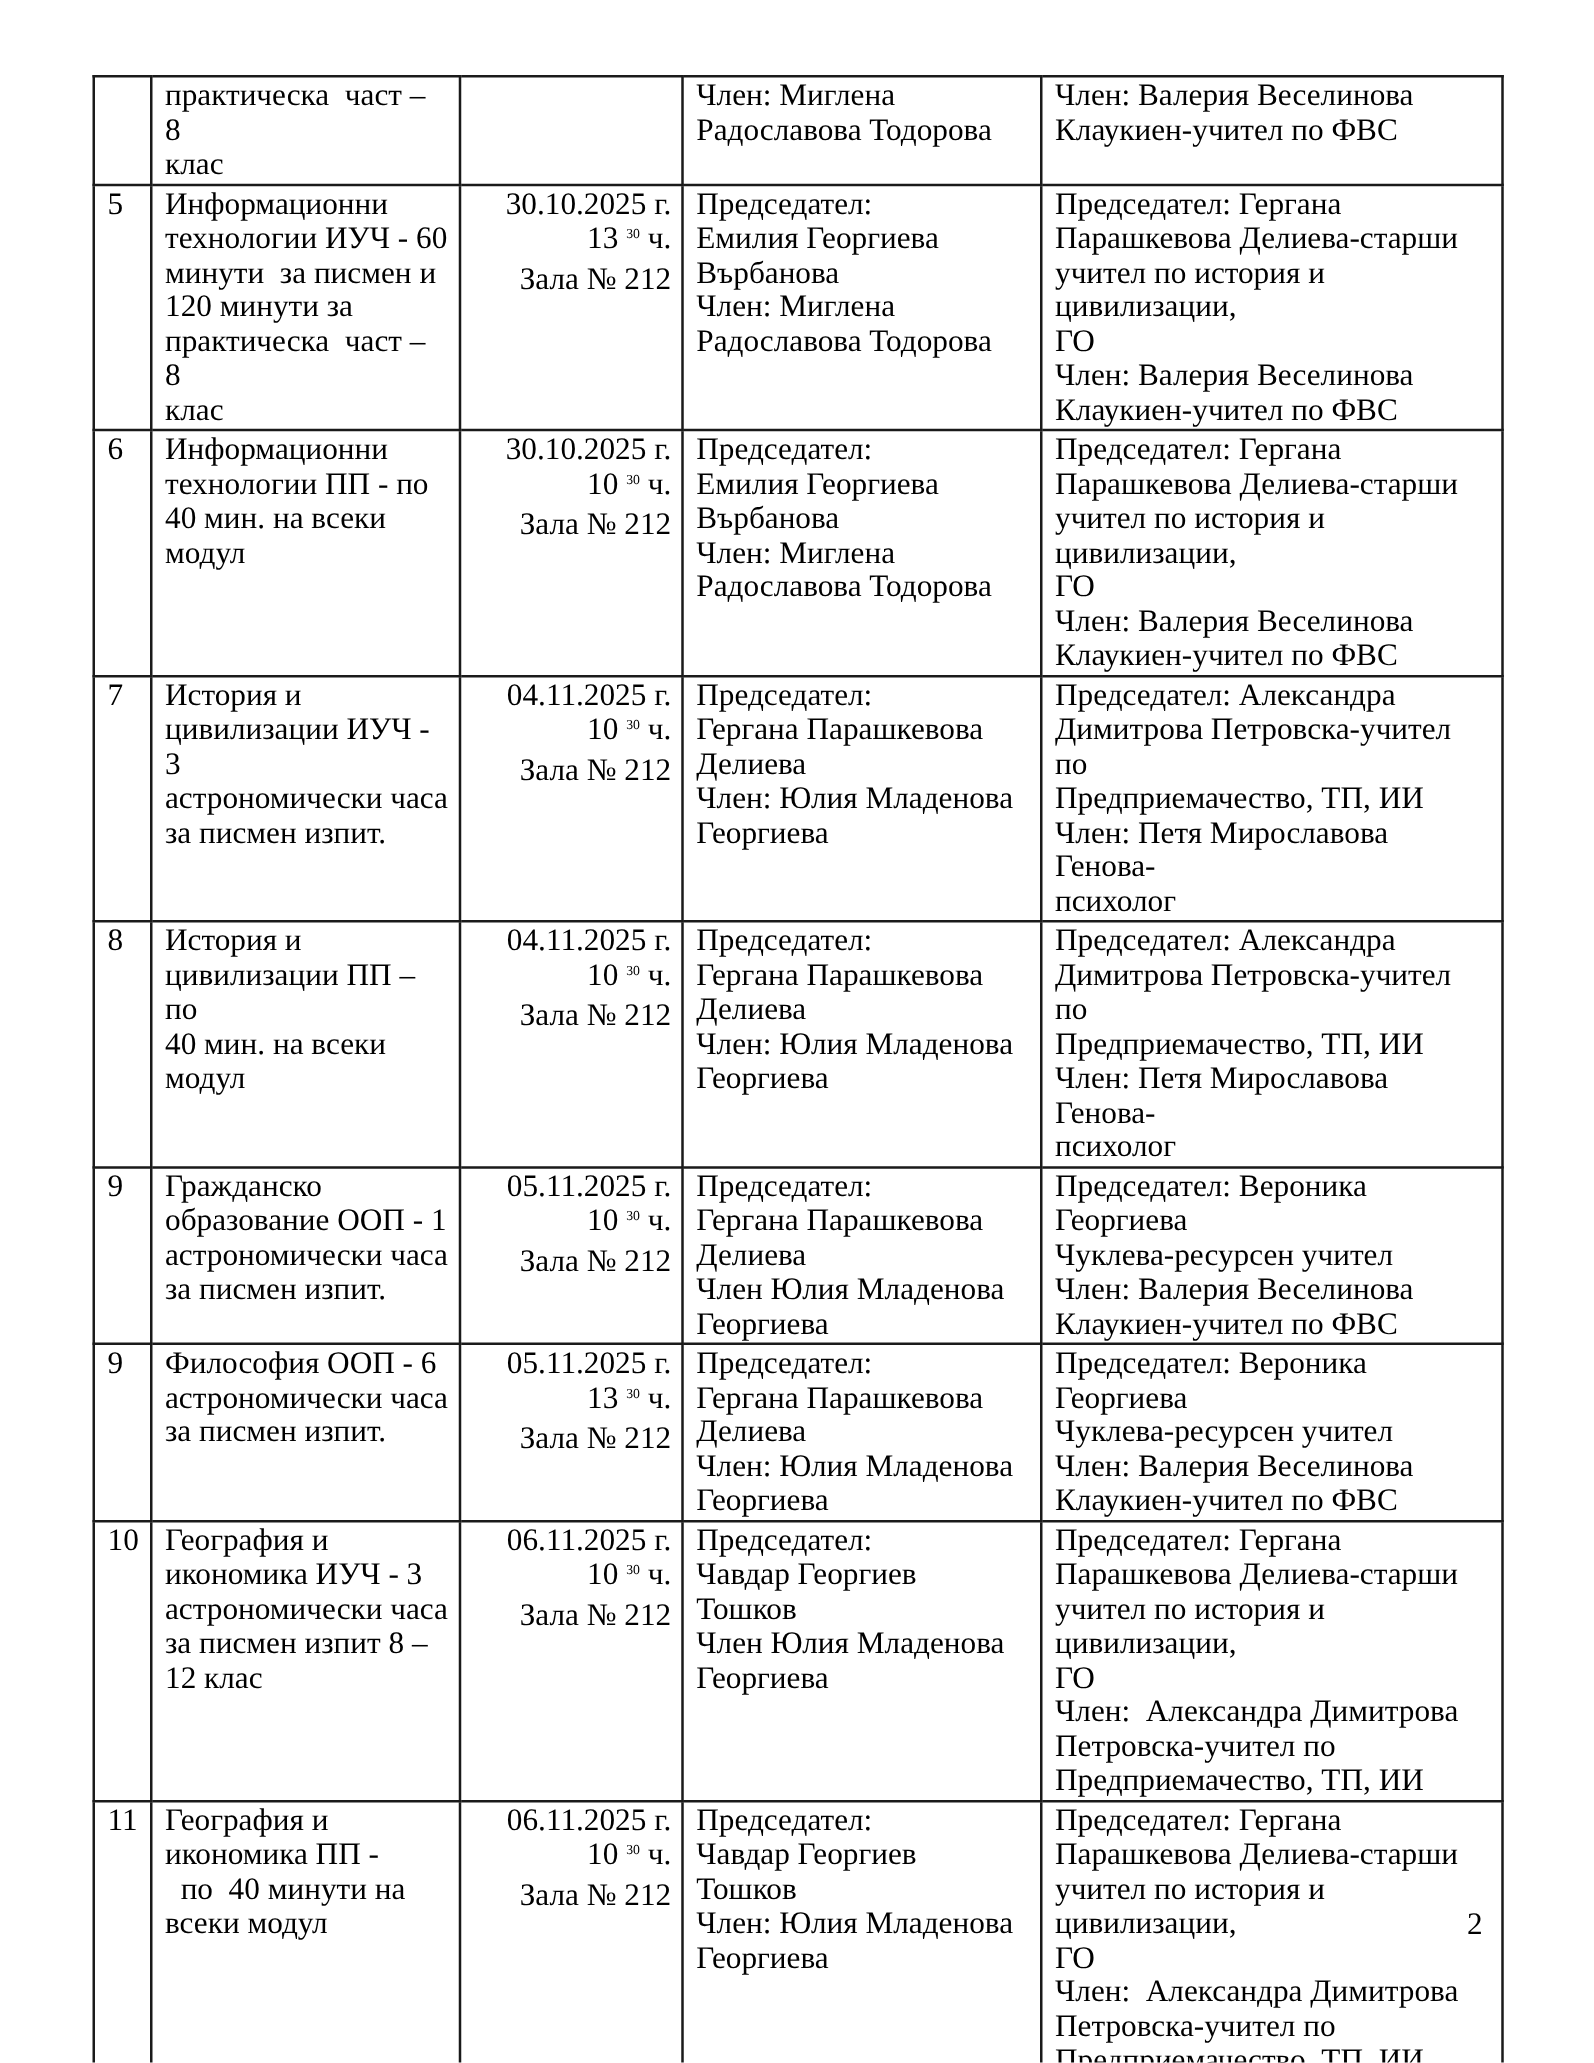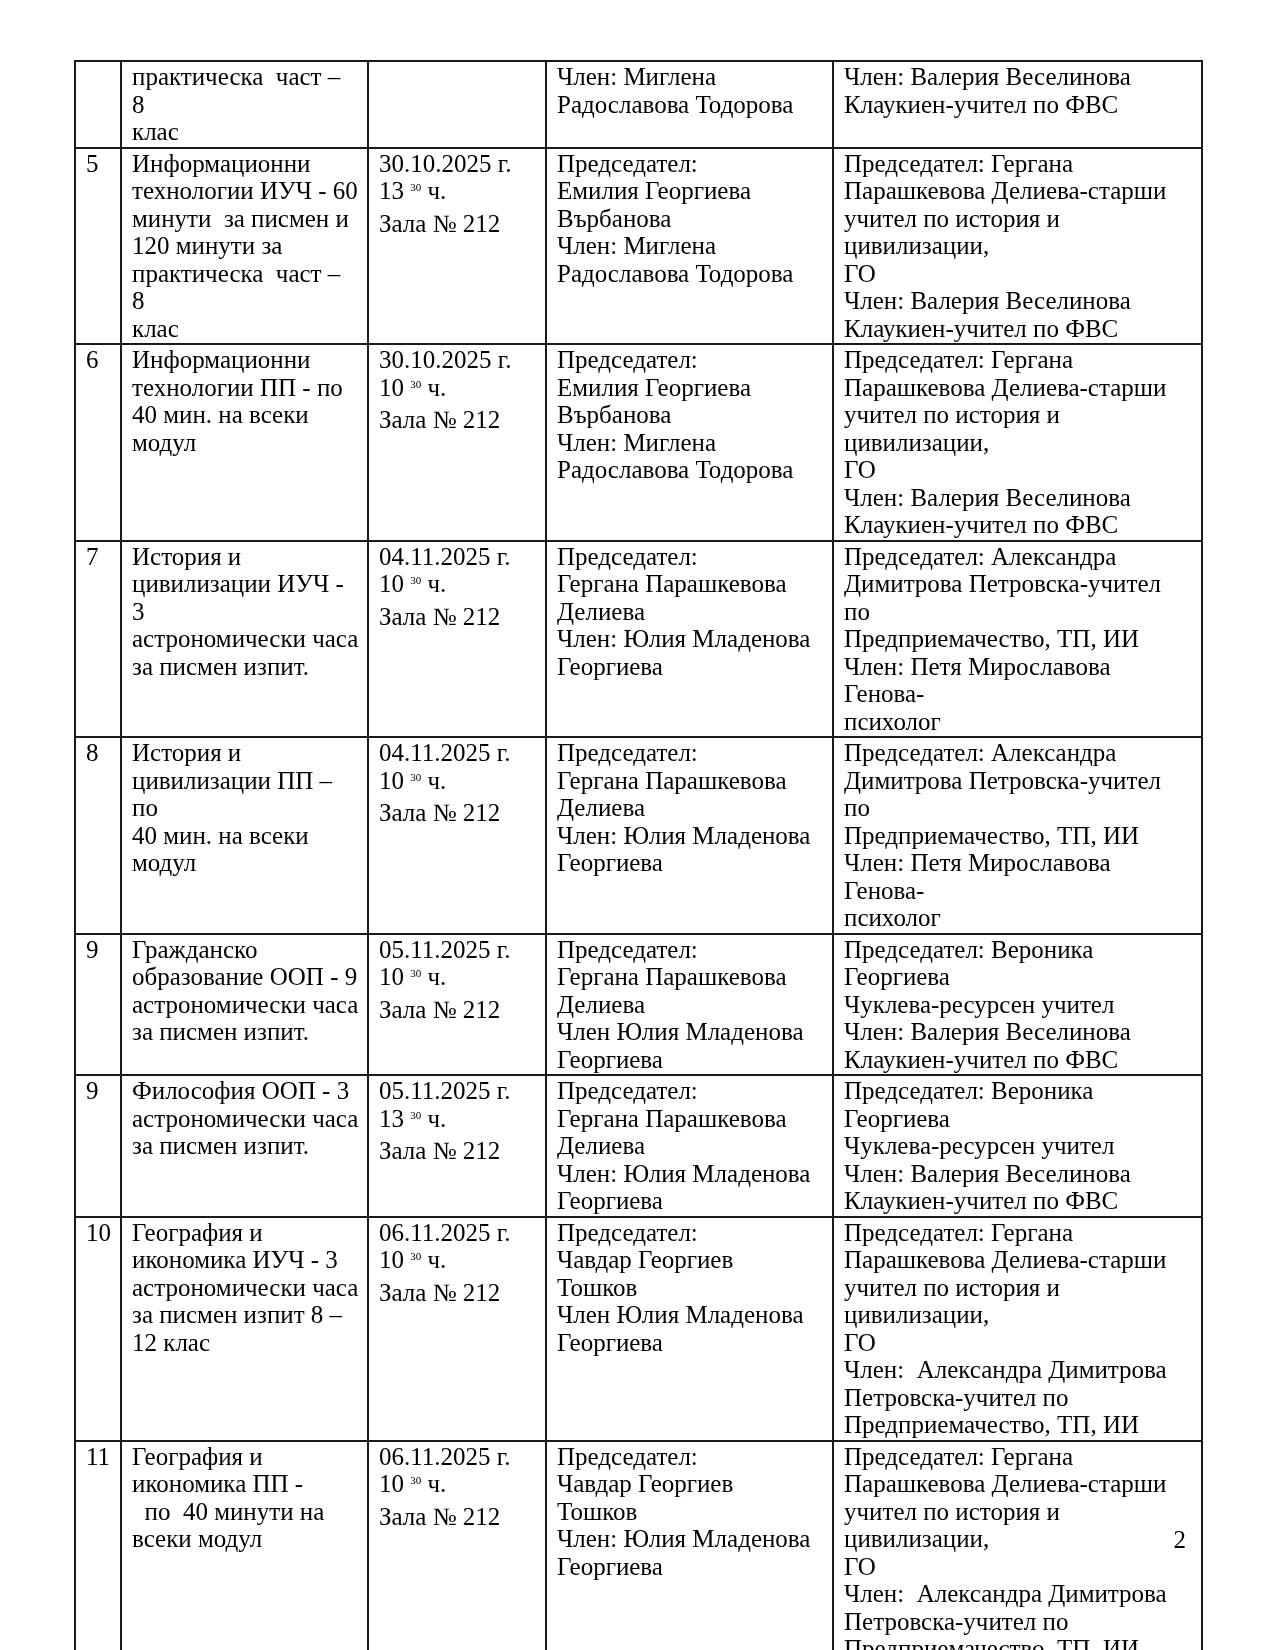--- a/index.html
+++ b/index.html
@@ -32,21 +32,21 @@
   tbody tr:nth-child(1){height:58px;}
   tbody tr:nth-child(2){height:166px;}
   tbody tr:nth-child(3){height:166px;}
   tbody tr:nth-child(4){height:140px;}
   tbody tr:nth-child(5){height:140px;}
   tbody tr:nth-child(6){height:140px;}
   tbody tr:nth-child(7){height:140px;}
   tbody tr:nth-child(8){height:198px;}
   tbody tr:nth-child(9){height:224px;}
   tbody tr:nth-child(10){height:88px;}
-  .dt-line{white-space:pre;}
+  .dt-line{white-space:pre;text-align:right;}
   .sup{
     font-size:11px;
     position:relative;
     top:-8px;
     letter-spacing:0;
   }
   .page-number{
     position:absolute;
     left:74px;
     top:1526px;
@@ -152,37 +152,37 @@
 Георгиева</td>
           <td>Председател: Александра
 Димитрова Петровска-учител по
 Предприемачество, ТП, ИИ
 Член: Петя Мирославова Генова-
 психолог</td>
         </tr>
         <tr>
           <td class="c-num">9</td>
           <td>Гражданско
-образование ООП - 9
+образование ООП - 1
 астрономически часа
 за писмен изпит.</td>
           <td><div class="dt-line">05.11.2025 г.</div><div class="dt-line">10 <span class="sup">30</span> ч.</div><div class="dt-line">Зала № 212</div></td>
           <td>Председател:
 Гергана Парашкевова
 Делиева
 Член Юлия Младенова
 Георгиева</td>
           <td>Председател: Вероника Георгиева
 Чуклева-ресурсен учител
 Член: Валерия Веселинова
 Клаукиен-учител по ФВС</td>
         </tr>
         <tr>
           <td class="c-num">9</td>
-          <td>Философия ООП - 3
+          <td>Философия ООП - 6
 астрономически часа
 за писмен изпит.</td>
           <td><div class="dt-line">05.11.2025 г.</div><div class="dt-line">13 <span class="sup">30</span> ч.</div><div class="dt-line">Зала № 212</div></td>
           <td>Председател:
 Гергана Парашкевова
 Делиева
 Член: Юлия Младенова
 Георгиева</td>
           <td>Председател: Вероника Георгиева
 Чуклева-ресурсен учител

